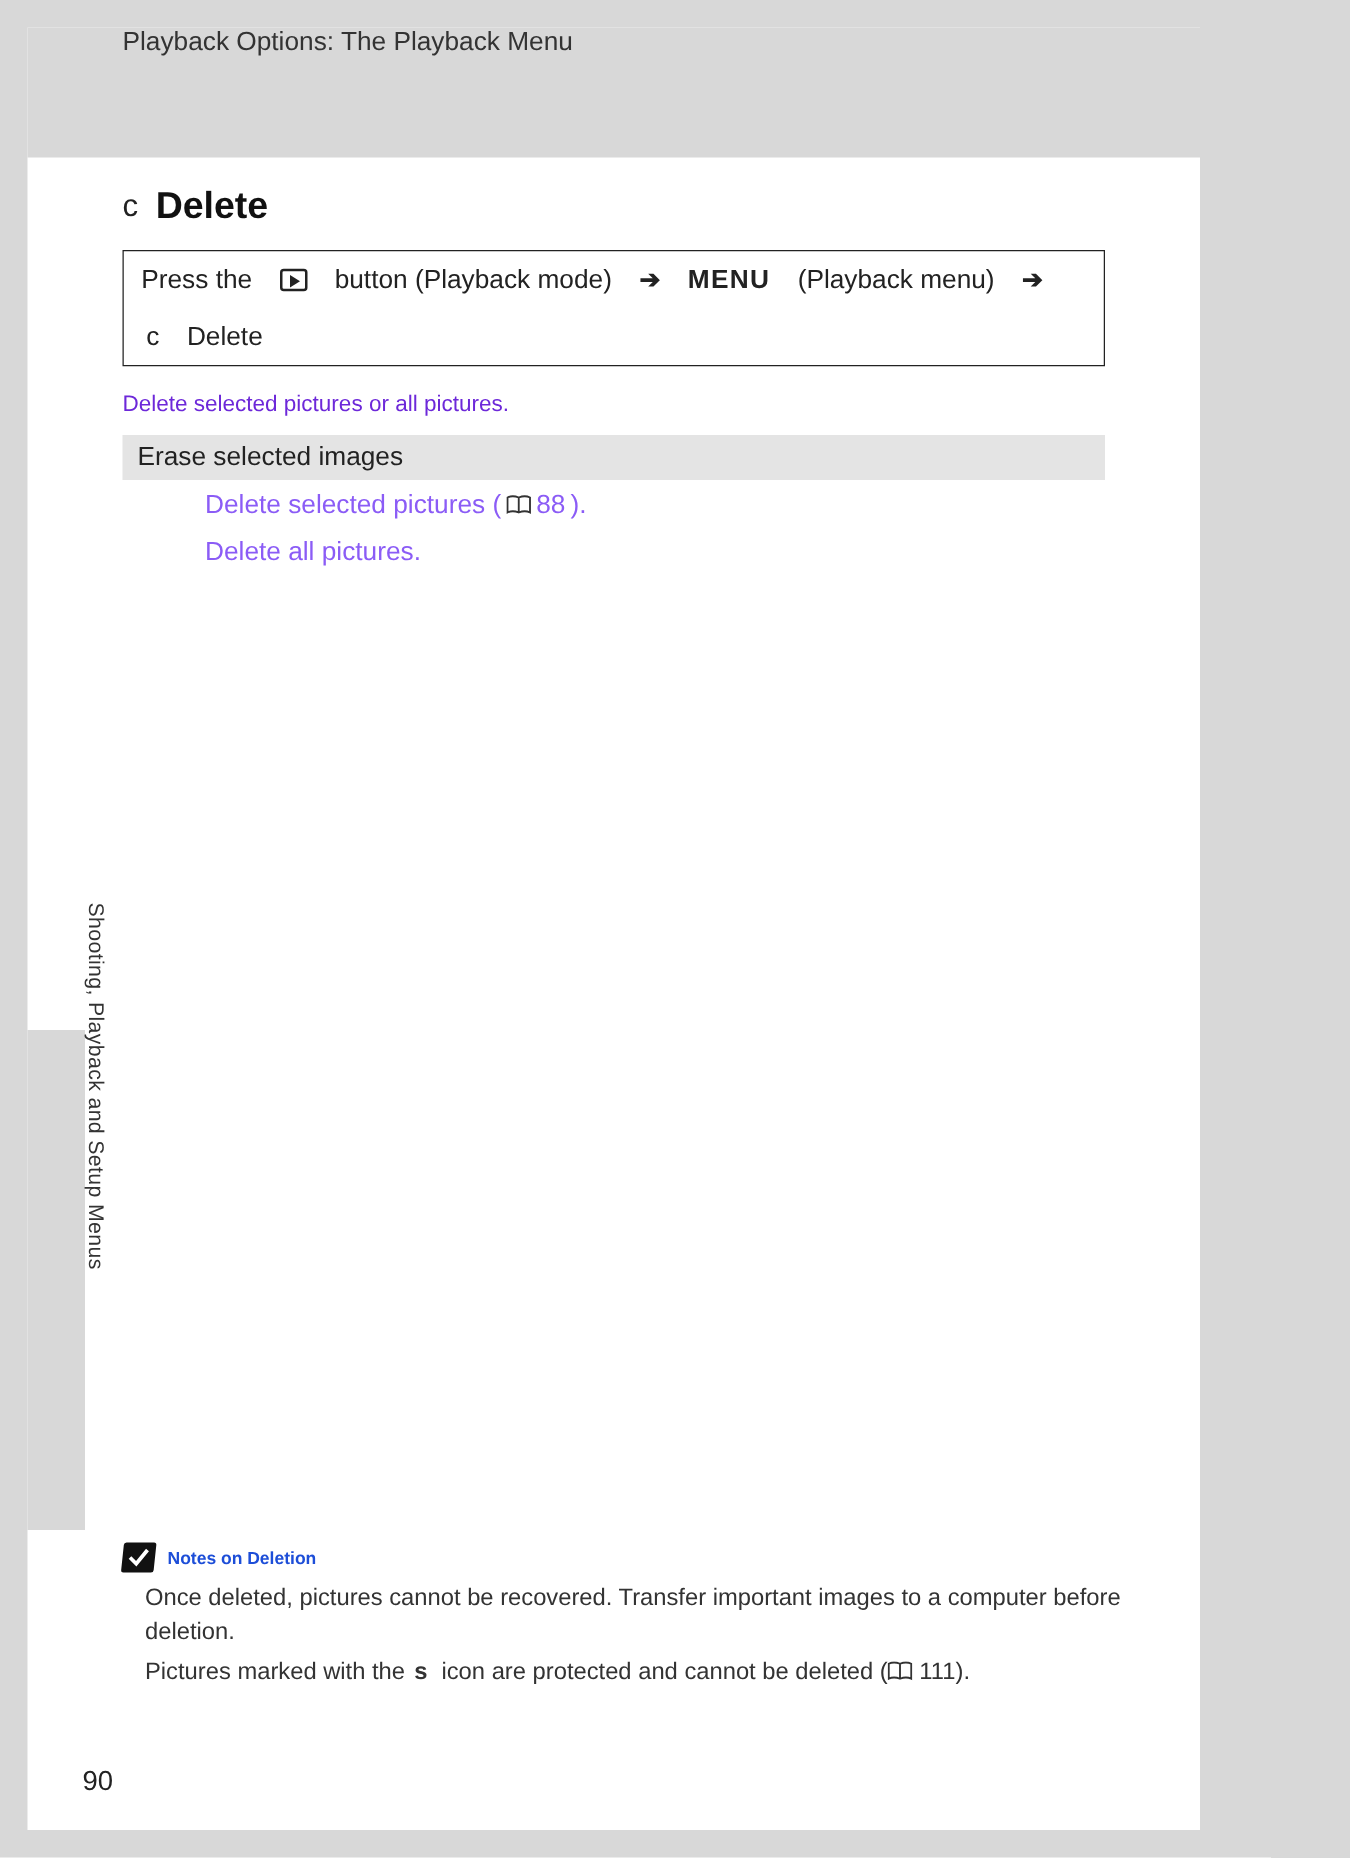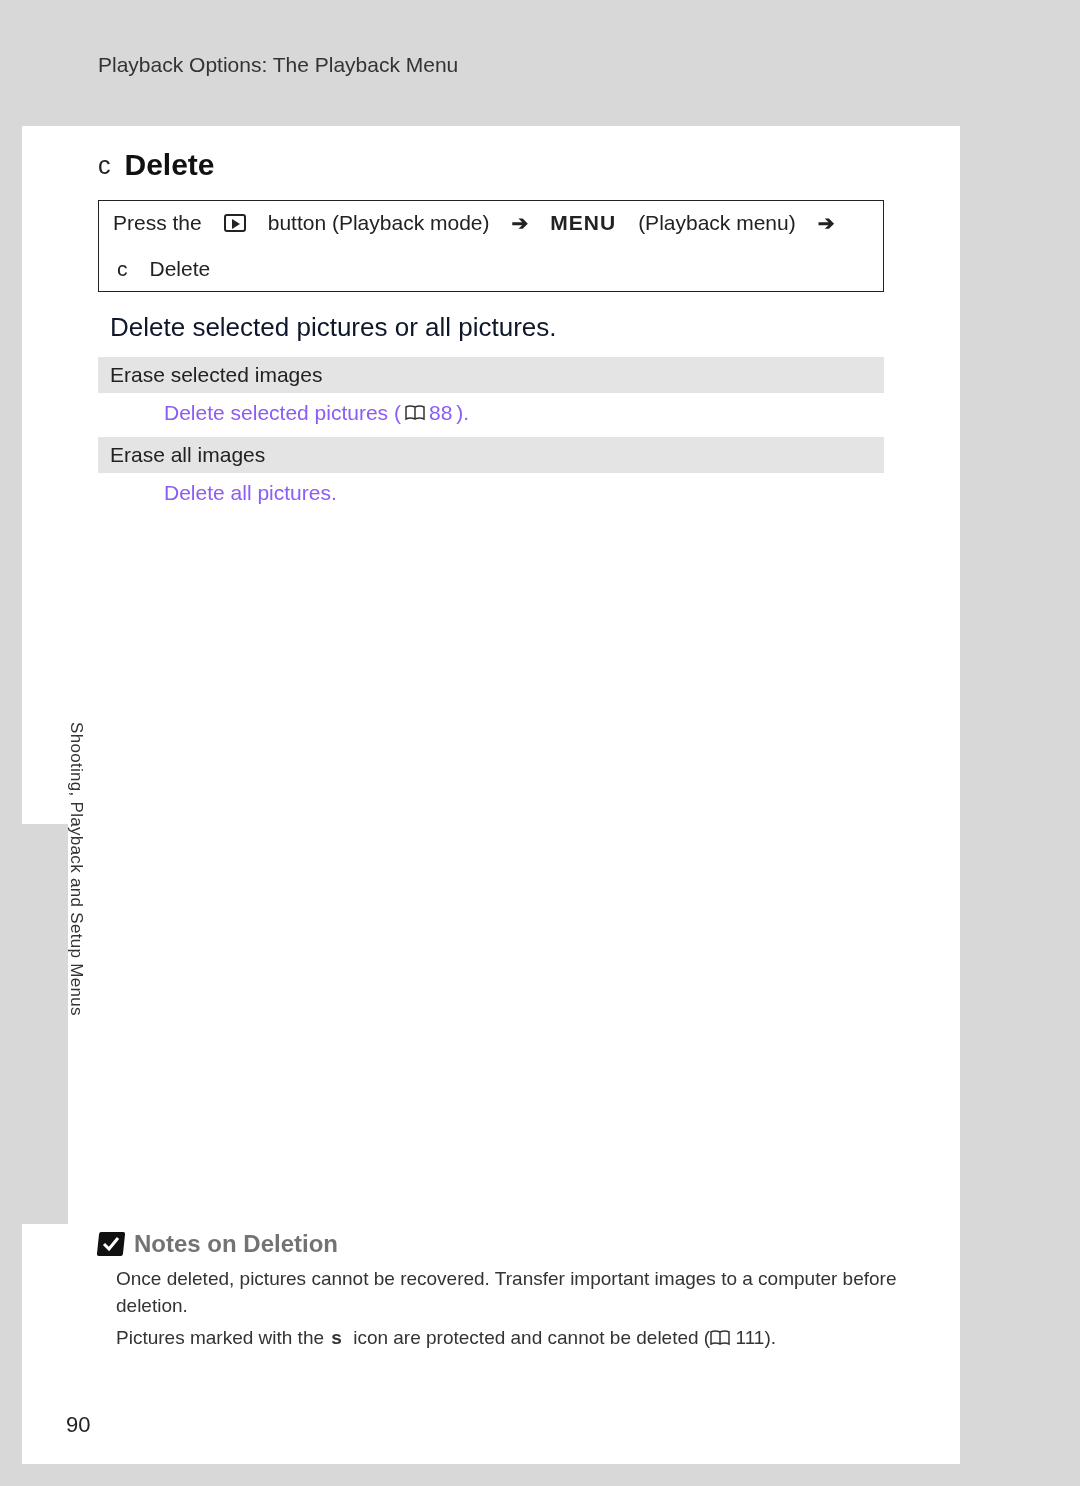--- a/index.html
+++ b/index.html
@@ -15,21 +15,21 @@
     left: 22px;
     top: 22px;
     width: 938px;
     height: 1442px;
     background: #fff;
   }
   .header-band {
     background: #d8d8d8;
     height: 104px;
     display: flex;
-    align-items: center;
+    align-items: flex-start;
     padding: 0 0 18px 76px;
   }
   .header-band .section-path {
     font-size: 21px;
     color: #333;
   }
   .content {
     padding: 22px 76px 0 76px;
   }
   .title-row {
@@ -80,24 +80,23 @@
   .nav-box .arrow {
     font-size: 20px;
     font-weight: 700;
   }
   .nav-box .menu-glyph {
     font-weight: 700;
     letter-spacing: 1px;
     font-family: Arial, sans-serif;
   }
   .intro {
-    font-size: 26px;
-    color: #0f172a;
+    font-size: 18px;
+    color: #6d28d9;
     margin-bottom: 14px;
-    margin-left: 12px;
   }
   .option-head {
     background: #e4e4e4;
     padding: 6px 12px;
     font-size: 21px;
     color: #222;
     margin-bottom: 6px;
   }
   .option-desc {
     font-size: 21px;
@@ -150,23 +149,23 @@
     height: 24px;
     background: #111;
     display: inline-flex;
     align-items: center;
     justify-content: center;
     border-radius: 2px;
     transform: skewX(-6deg);
   }
   .check-badge svg { transform: skewX(6deg); }
   .notes-title {
-    font-size: 24px;
-    font-weight: 700;
-    color: #737373;
+    font-size: 14px;
+    font-weight: 700;
+    color: #1d4ed8;
   }
   .notes-body {
     font-size: 19px;
     color: #333;
     padding-left: 18px;
     line-height: 1.4;
   }
   .notes-body p { margin-bottom: 6px; }
   .notes-body .inline-s { font-weight: 700; padding: 0 6px 0 2px; }
   .pagenum {
@@ -212,21 +211,20 @@
       <span>Delete selected pictures (</span>
         <span class="book-glyph">
           <svg width="20" height="16" viewBox="0 0 20 16">
             <path d="M1 2 Q5 0 10 2 Q15 0 19 2 L19 14 Q15 12 10 14 Q5 12 1 14 Z M10 2 L10 14" fill="none" stroke="#333" stroke-width="1.5"></path>
           </svg>
         </span>
         <span>88</span>
         <span>).</span>
     </div>
 
-    <div class="option-head">Erase all images</div>
     <div class="option-desc">
       <span>Delete all pictures.</span>
     </div>
 
   </div>
 
   <div class="side-tab"></div>
   <div class="side-label">Shooting, Playback and Setup Menus</div>
 
   <div class="notes">

